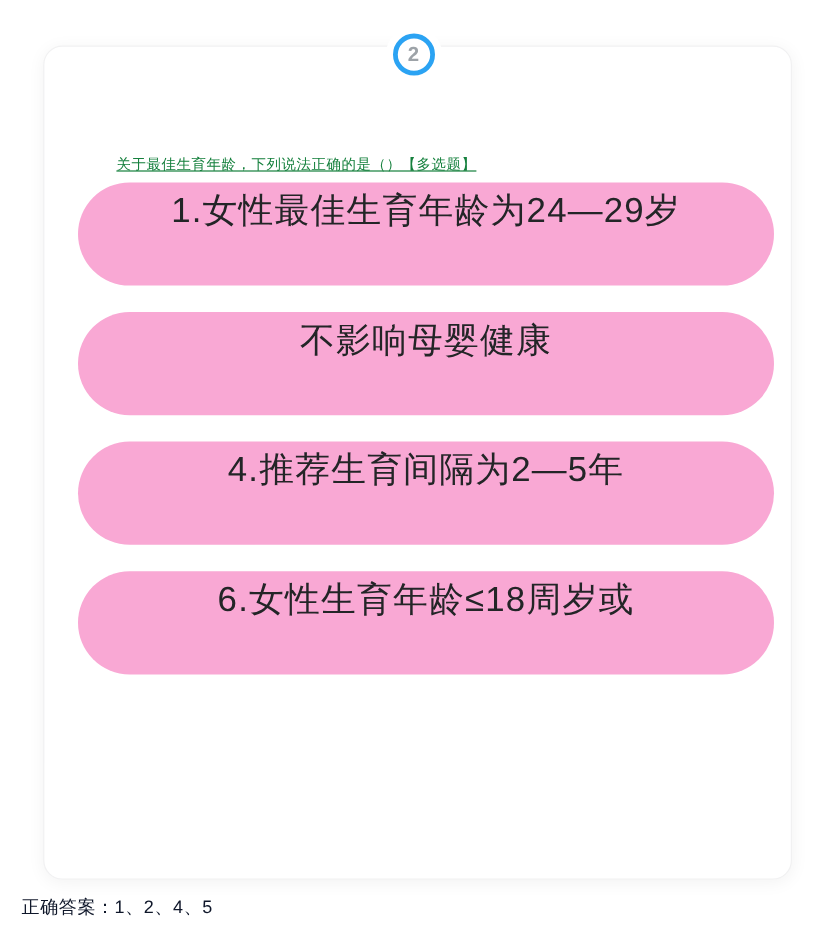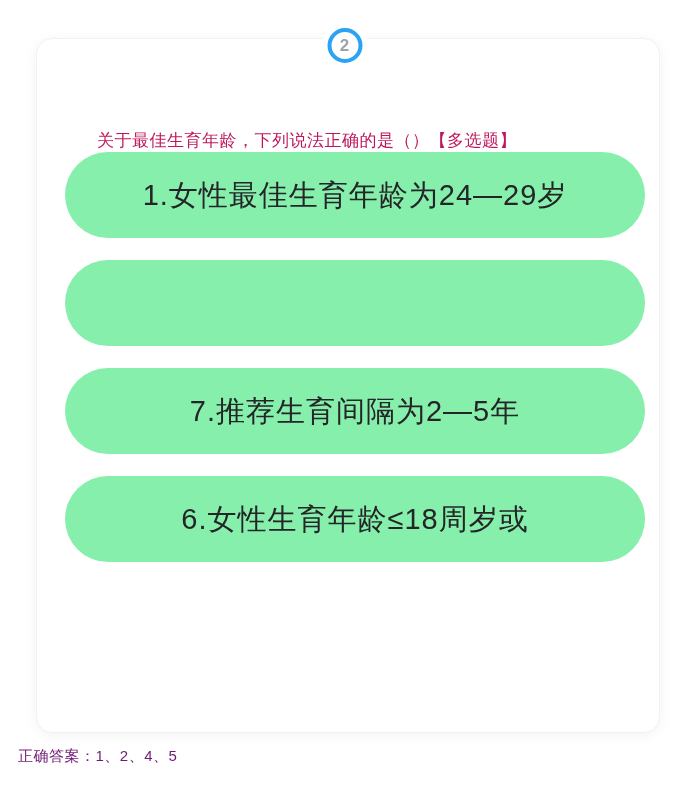--- a/index.html
+++ b/index.html
@@ -43,55 +43,55 @@
     font-size: 17px;
     font-weight: bold;
     color: #9da3a8;
     line-height: 1;
   }
   .question {
     position: absolute;
     left: 60px;
     top: 90px;
     width: 560px;
-    font-size: 17px;
-    color: #be185d;
+    font-size: 12px;
+    color: #15803d;
     letter-spacing: 0.5px;
+    text-decoration: underline;
   }
   .options {
     position: absolute;
     left: 65px;
     top: 152px;
     width: 580px;
   }
   .option {
-    background: #86efac;
+    background: #f9a8d4;
     border-radius: 48px;
     min-height: 86px;
     margin-bottom: 22px;
     display: flex;
-    align-items: center;
     justify-content: center;
     padding: 3px 24px;
     box-sizing: border-box;
     cursor: pointer;
   }
   .option-text {
     font-size: 29px;
     line-height: 42px;
     color: #232527;
     text-align: left;
     letter-spacing: 1px;
   }
   .answer {
     position: absolute;
     left: 18px;
     top: 747px;
     font-size: 15px;
-    color: #701a75;
+    color: #0f172a;
     letter-spacing: 0.5px;
   }
 </style>
 </head>
 <body>
 
 <div class="page">
 
   <div class="badge">
     <span class="badge-number">2</span>
@@ -105,26 +105,27 @@
 
     <div class="option">
       <div class="option-text">
         <div>1.女性最佳生育年龄为24—29岁</div>
       </div>
     </div>
 
 
     <div class="option">
       <div class="option-text">
+        <div>不影响母婴健康</div>
       </div>
     </div>
 
     <div class="option">
       <div class="option-text">
-        <div>7.推荐生育间隔为2—5年</div>
+        <div>4.推荐生育间隔为2—5年</div>
       </div>
     </div>
 
     <div class="option">
       <div class="option-text">
         <div>6.女性生育年龄≤18周岁或</div>
       </div>
     </div>
 
   </div>

